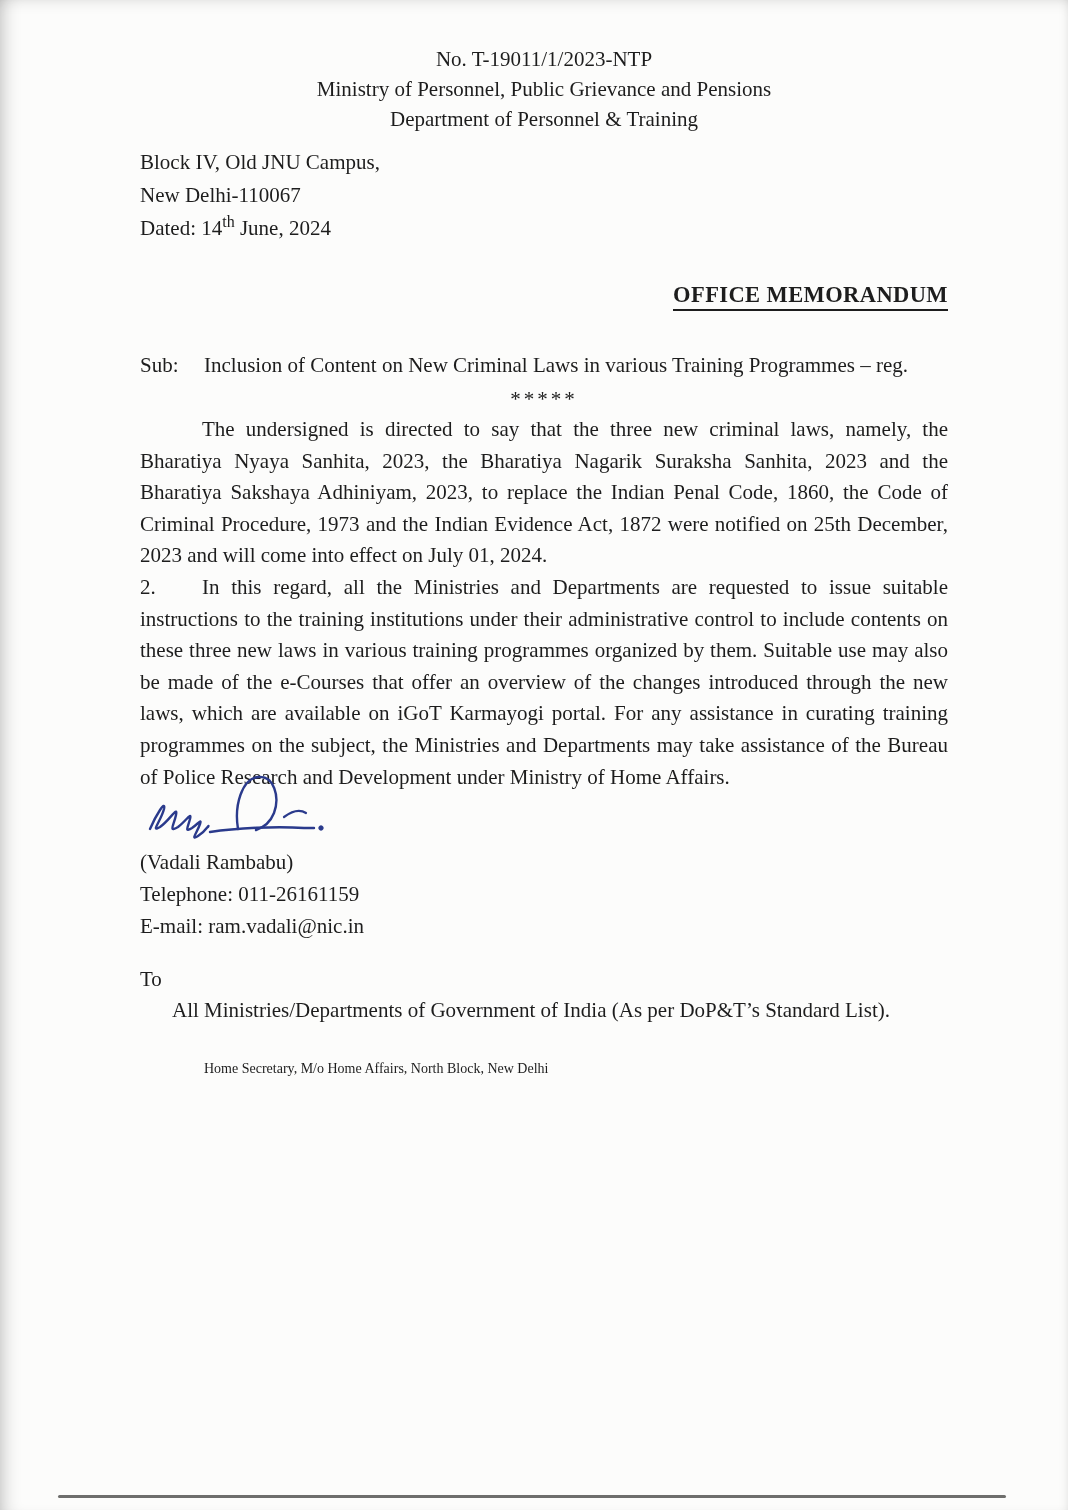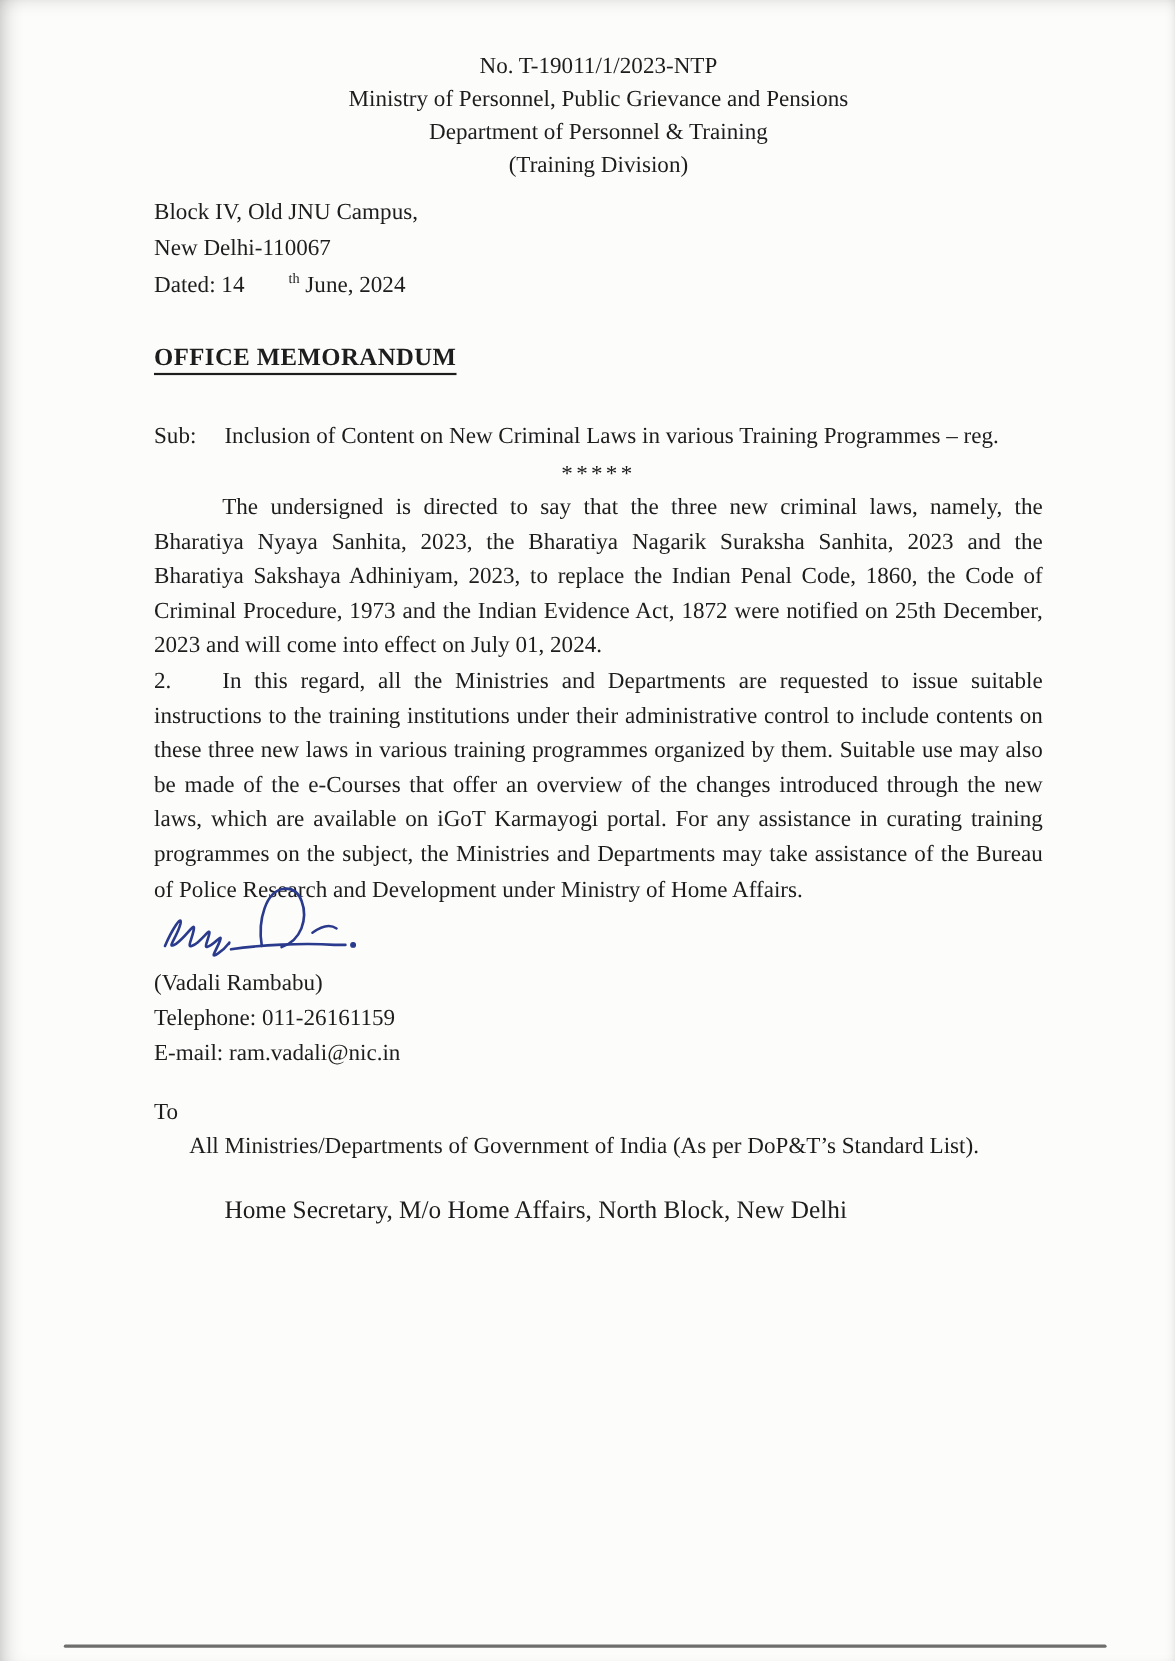--- a/index.html
+++ b/index.html
@@ -16,53 +16,52 @@
     position: absolute; inset: 0;
     background: #fcfcfb;
     padding: 44px 120px 16px 140px;
     box-shadow: inset 16px 0 20px -16px rgba(0,0,0,0.30),
                 inset -8px 0 12px -10px rgba(0,0,0,0.15),
                 inset 0 12px 16px -12px rgba(0,0,0,0.12);
   }
   .center { text-align: center; }
   .hline { font-size: 21px; line-height: 30px; }
   .addr-block { text-align: left; font-size: 21px; line-height: 33px; margin-top: 12px; }
-  sup.ord { font-size: 13px; vertical-align: super; line-height: 0; margin-left: 40px; }
-  .title-wrap { text-align: left; margin-top: 34px; line-height: 32px; }
+  sup.ord { font-size: 16px; vertical-align: super; line-height: 0; }
+  .title-wrap { text-align: right; margin-top: 34px; line-height: 32px; }
   .title-text {
     font-weight: bold; font-size: 22.5px; letter-spacing: 0.4px;
     border-bottom: 2.5px solid #1d1d1d; padding-bottom: 2px;
   }
   .subject { margin: 36px 0 0 0; font-size: 21px; line-height: 33px; text-align: justify; }
   .sub-label { display: inline-block; width: 64px; }
   .stars { margin-top: 2px; font-size: 21px; letter-spacing: 3px; line-height: 30px; }
   p.body-para { margin: 0; font-size: 21px; line-height: 31.6px; text-align: justify; }
   .para1 { margin-top: 4px; text-indent: 62px; }
   .para2 { margin-top: 32px; }
   .num { display: inline-block; width: 62px; }
   .sig-block { text-align: left; font-size: 21px; line-height: 32px; margin-top: 4px; }
   .sig-image { margin: -26px 2px -8px 0; }
   .to-label { margin-top: 22px; font-size: 21px; line-height: 31px; }
   .to-text { margin-top: 2px; text-indent: 32px; }
   .copy-label { margin: 28px 0 0 0; font-size: 21px; line-height: 31px; }
-  .copy-item { margin: 26px 0 0 64px; font-size: 23px; line-height: 31px; }
+  .copy-item { margin: 26px 0 0 64px; font-size: 14px; line-height: 31px; }
   .scan-bottom {
     position: absolute; left: 58px; right: 62px; bottom: 12px;
     height: 3px; background: #6e6e6c; border-radius: 2px;
   }
 </style>
 </head>
 <body>
 
 <div class="page">
 
   <div class="center hline">No. T-19011/1/2023-NTP</div>
   <div class="center hline">Ministry of Personnel, Public Grievance and Pensions</div>
   <div class="center hline">Department of Personnel &amp; Training</div>
-  <div class="center hline">(Training Division)</div>
 
   <div class="addr-block">
     <div>Block IV, Old JNU Campus,</div>
     <div>New Delhi-110067</div>
     <div><span>Dated: 14</span><sup class="ord">th</sup><span> June, 2024</span></div>
   </div>
 
   <div class="title-wrap">
     <span class="title-text">OFFICE MEMORANDUM</span>
   </div>

